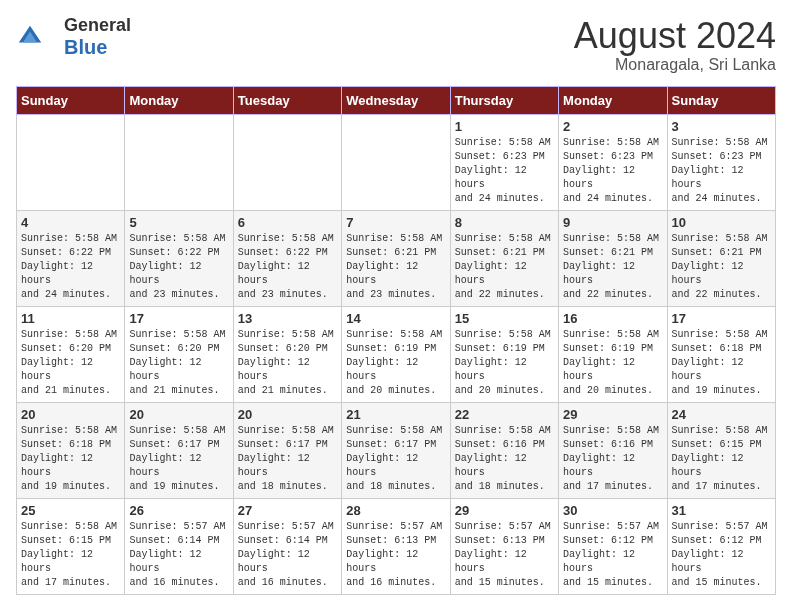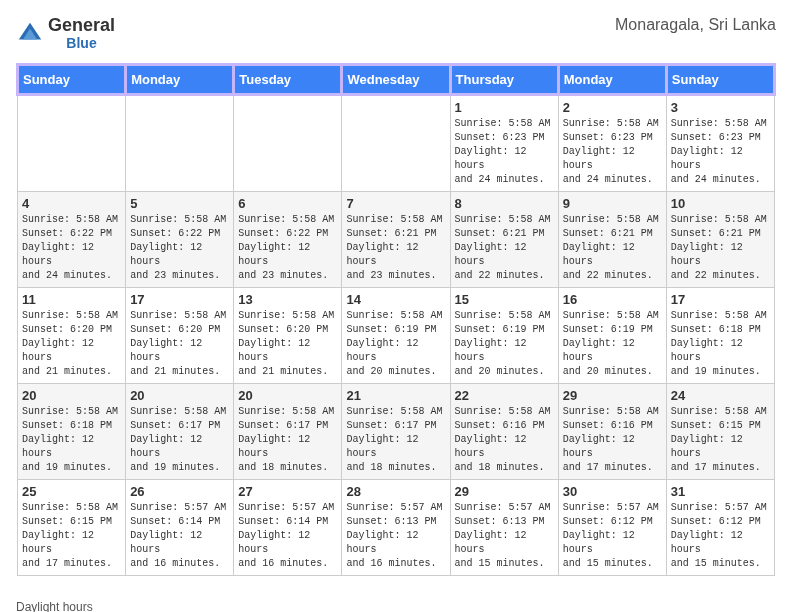--- a/index.html
+++ b/index.html
@@ -12,35 +12,34 @@
     }
     .header-area {
       display: flex;
       justify-content: space-between;
       align-items: flex-start;
       margin-bottom: 12px;
     }
     .logo {
       display: flex;
       align-items: center;
-      gap: 4px;
-      text-align: center;
+      gap: 20px;
     }
     .logo-text {
       display: flex;
       flex-direction: column;
       line-height: 1.1;
     }
     .logo-general {
       font-size: 18px;
       font-weight: bold;
       color: #333;
     }
     .logo-blue {
-      font-size: 14px;
+      font-size: 20px;
       font-weight: bold;
       color: #2a6db5;
     }
     .logo-icon {
       width: 28px;
       height: 28px;
     }
     .title-area {
       text-align: right;
     }
@@ -53,27 +52,27 @@
     .sub-title {
       font-size: 16px;
       color: #555;
     }
     table {
       width: 100%;
       border-collapse: collapse;
       font-size: 11px;
     }
     thead tr th {
-      background-color: #3b82f6;
+      background-color: #7f1d1d;
       color: #fff;
       padding: 6px 4px;
       text-align: left;
       font-size: 13px;
       font-weight: bold;
-      border: 3px solid #c4b5fd;
+      border: 1px solid #c4b5fd;
     }
     tbody tr td {
       border: 1px solid #ccc;
       padding: 4px 4px;
       vertical-align: top;
       width: calc(100% / 7);
       min-height: 70px;
       background: #fff;
     }
     tbody tr:nth-child(even) td {
@@ -109,20 +108,21 @@
     <svg class="logo-icon" viewBox="0 0 40 40" xmlns="http://www.w3.org/2000/svg">
       <polygon points="20,4 36,28 4,28" fill="#2a6db5"></polygon>
       <polygon points="20,12 30,28 10,28" fill="#5b9bd5"></polygon>
     </svg>
     <div class="logo-text">
       <span class="logo-general">General</span>
       <span class="logo-blue">Blue</span>
     </div>
   </div>
   <div class="title-area">
+    <div class="main-title">August 2024</div>
     <div class="sub-title">Monaragala, Sri Lanka</div>
   </div>
 </div>
 
 <table>
   <thead>
     <tr>
     <th>Sunday</th>
         <th>Monday</th>
         <th>Tuesday</th>

